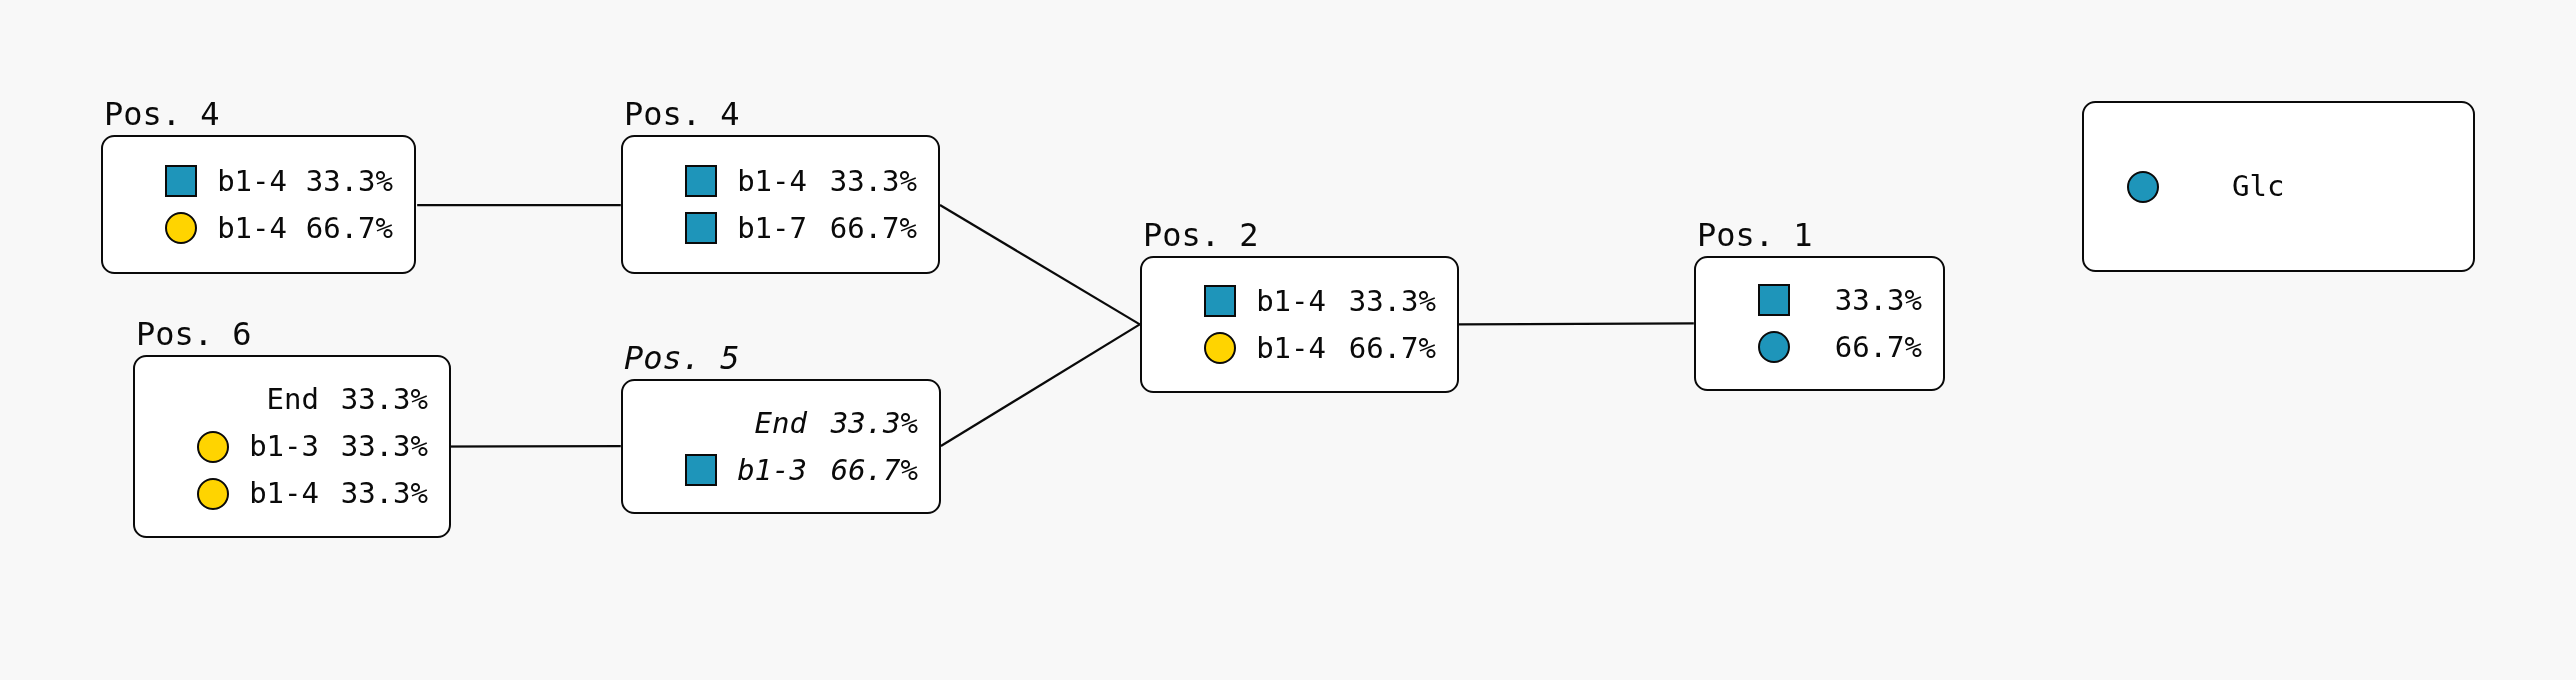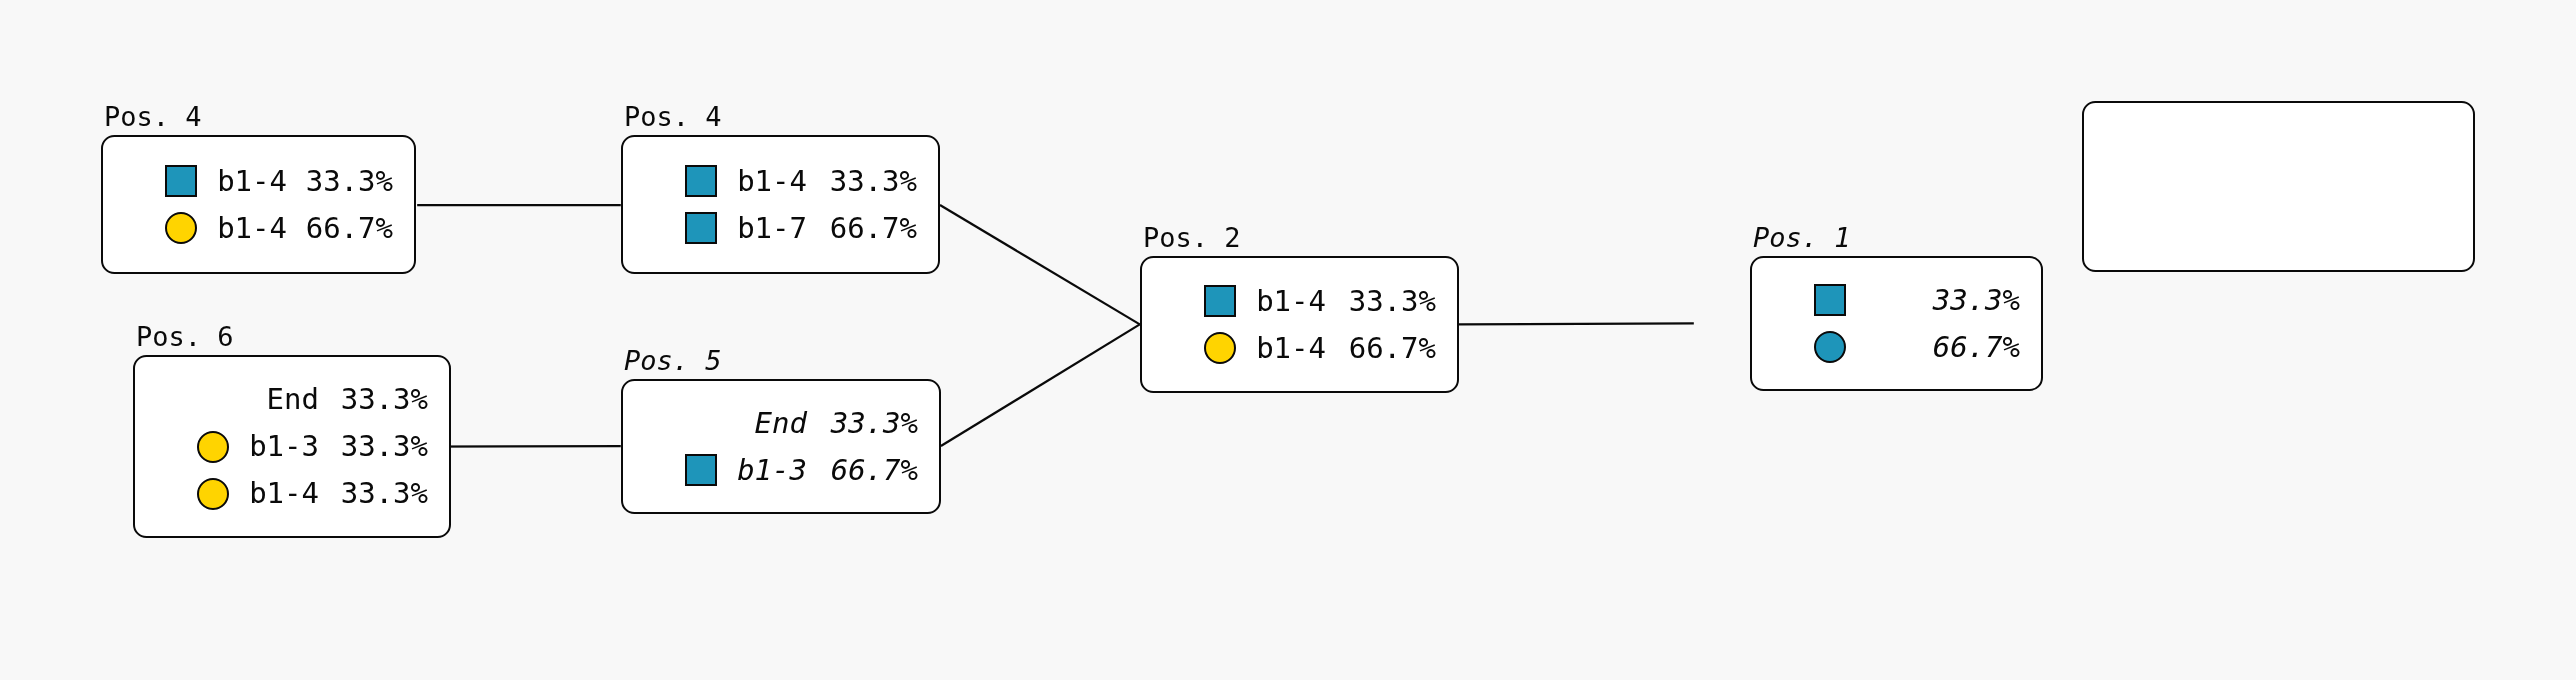--- a/index.html
+++ b/index.html
@@ -29,21 +29,21 @@
     display: flex;
     flex-direction: column;
     justify-content: center;
     padding: 0 21px;
   }
   .node-title {
     position: absolute;
     left: 0.9px;
     bottom: 100%;
     margin-bottom: 6.6px;
-    font-size: 27px;
+    font-size: 32px;
     line-height: 1;
     white-space: pre;
     color: #0a0a0a;
   }
   .row {
     display: flex;
     align-items: center;
     height: 47px;
     font-size: 29px;
     line-height: 1;
@@ -119,24 +119,25 @@
       <div class="node" style="left: 621px; top: 379px; width: 320px; height: 135px; font-style: italic;">
         <div class="node-title">Pos. 5</div>
         <div class="row"><span class="shape spacer"></span><span class="linkage">End</span><span class="pct">33.3%</span></div>
         <div class="row"><span class="shape square" style="background: rgb(30, 149, 186);"></span><span class="linkage">b1-3</span><span class="pct">66.7%</span></div>
       </div>
       <div class="node" style="left: 1140px; top: 256px; width: 319px; height: 137px;">
         <div class="node-title">Pos. 2</div>
         <div class="row"><span class="shape square" style="background: rgb(30, 149, 186);"></span><span class="linkage">b1-4</span><span class="pct">33.3%</span></div>
         <div class="row"><span class="shape circle" style="background: rgb(255, 212, 0);"></span><span class="linkage">b1-4</span><span class="pct">66.7%</span></div>
       </div>
-      <div class="node" style="left: 1750px; top: 256px; width: 293px; height: 135px; font-style: italic;">
+      <div class="node" style="left: 1694px; top: 256px; width: 251px; height: 135px;">
         <div class="node-title">Pos. 1</div>
         <div class="row"><span class="shape square" style="background: rgb(30, 149, 186);"></span><span class="linkage"></span><span class="pct">33.3%</span></div>
         <div class="row"><span class="shape circle" style="background: rgb(30, 149, 186);"></span><span class="linkage"></span><span class="pct">66.7%</span></div>
       </div>
     </div>
   <div id="legend-layer">
       <div class="legend-box" style="left: 2082px; top: 101px; width: 393px; height: 171px;">
+        <div class="legend-row"><span class="shape circle" style="background: rgb(30, 149, 186);"></span><span class="legend-label">Glc</span></div>
       </div>
     </div>
 </div>
 
 
 </body></html>

